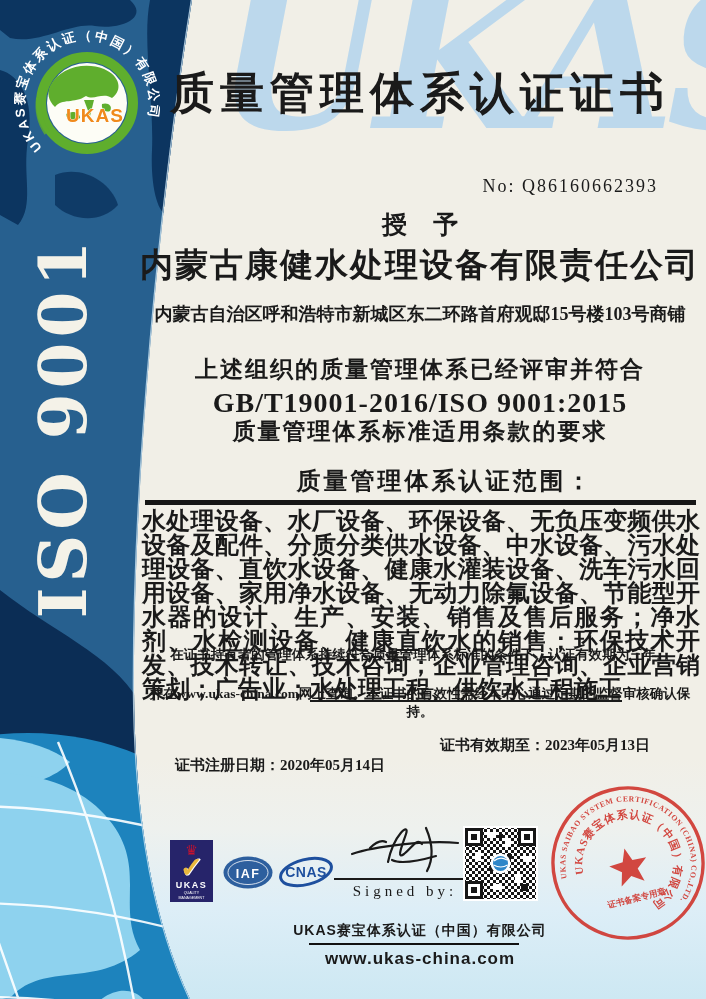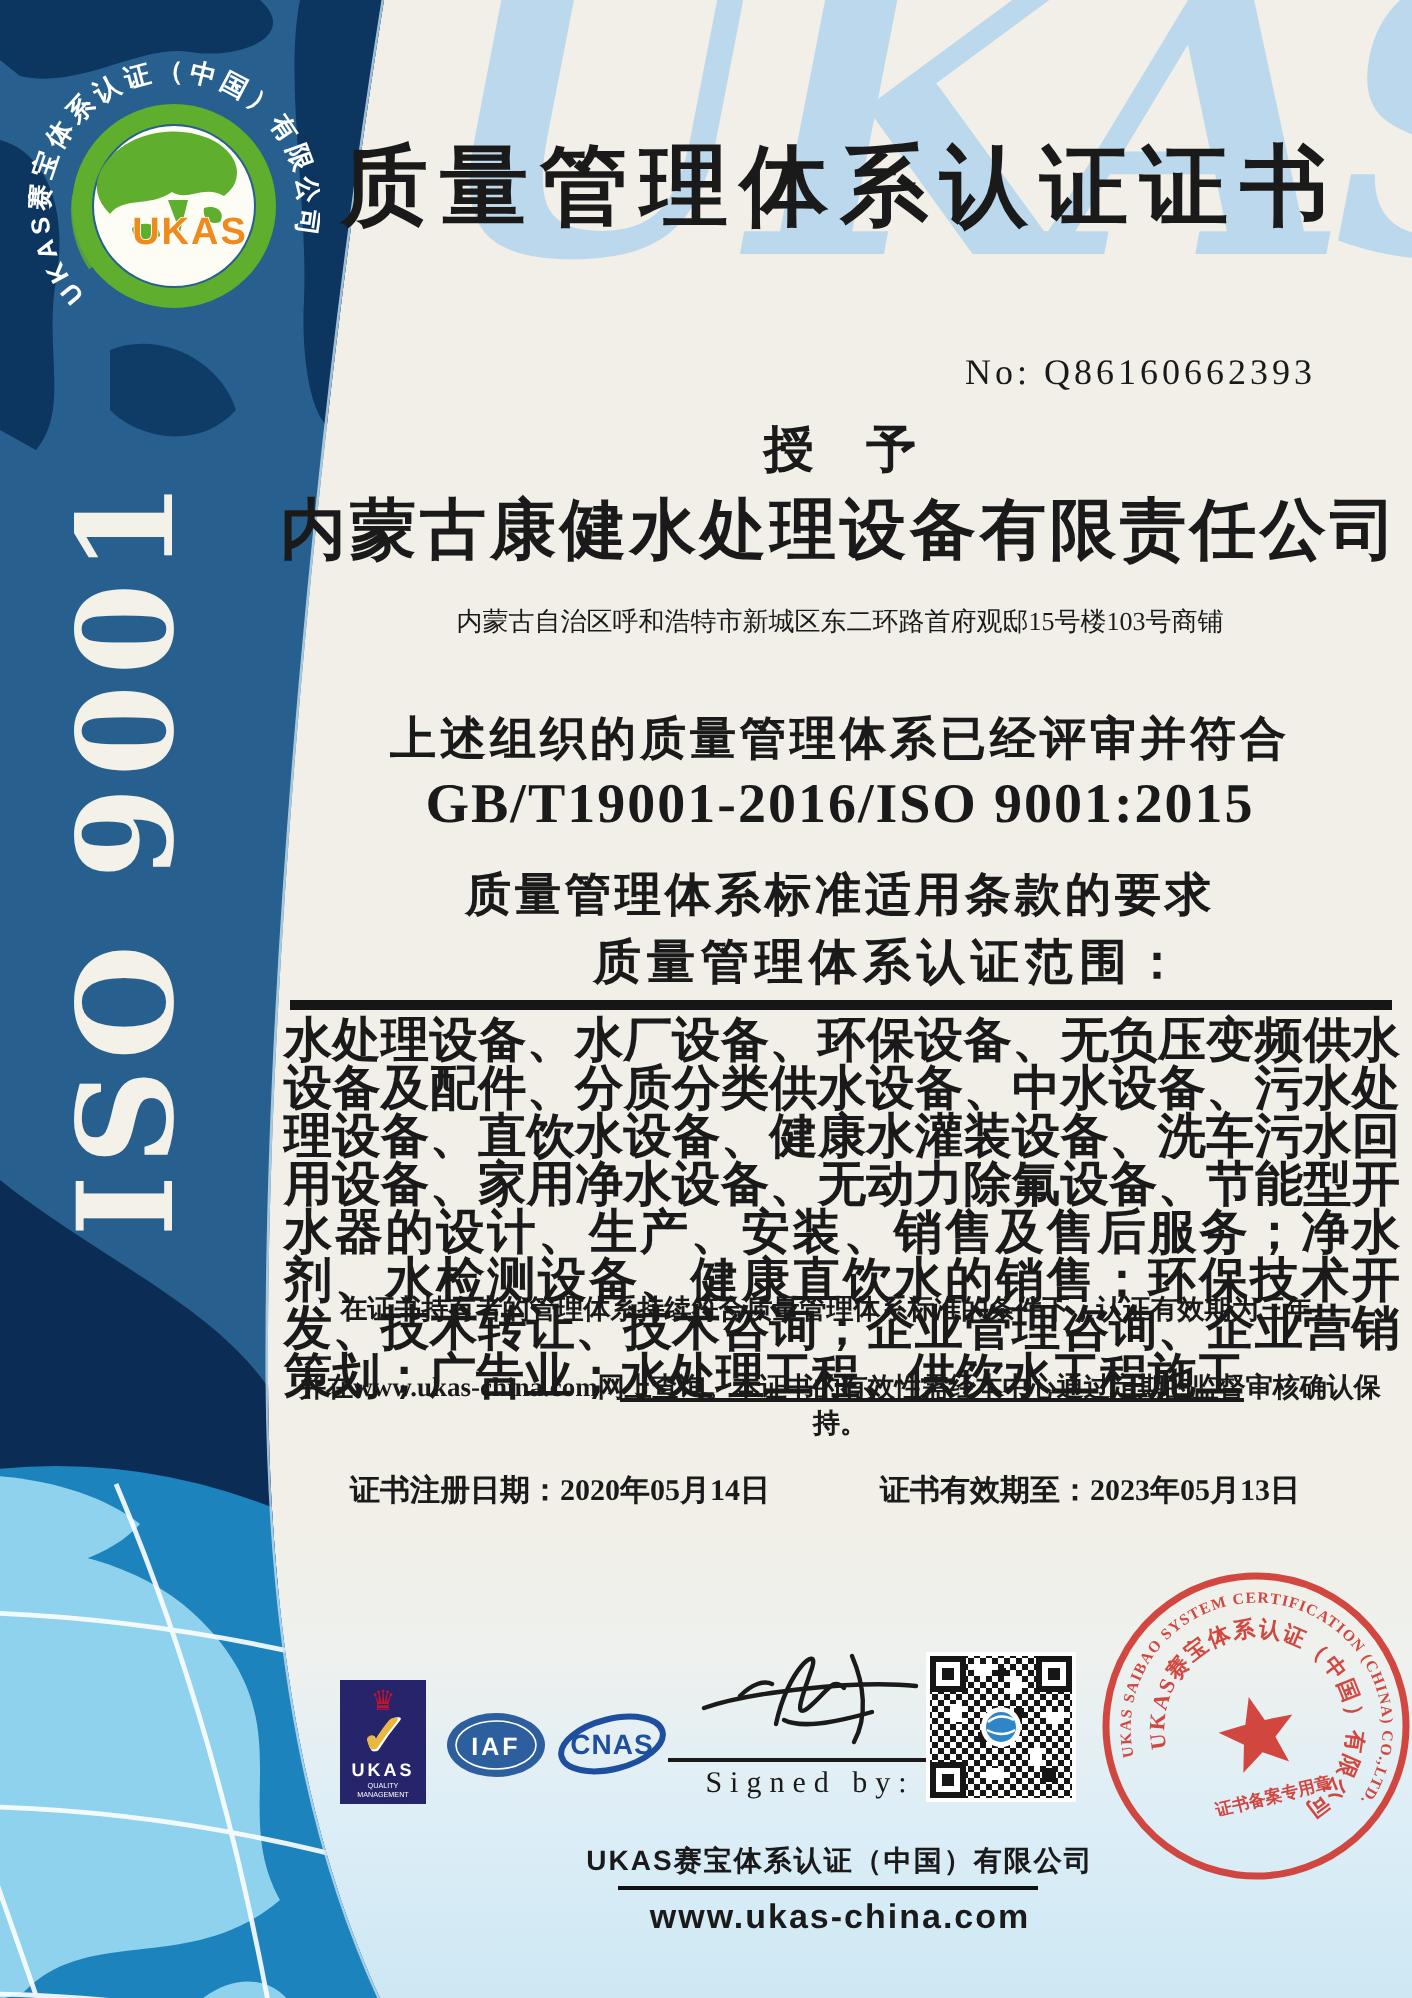--- a/index.html
+++ b/index.html
@@ -22,35 +22,35 @@
   #watermark{
     left:215px;top:-52px;width:500px;
     font-family:"DejaVu Serif","Liberation Serif",serif;
     font-style:italic;font-weight:bold;font-size:192px;letter-spacing:-8px;
     color:#bcd8ec;z-index:1;
   }
   #title{top:64px;font-size:44px;font-weight:bold;letter-spacing:6px;z-index:2;}
   #cert-no{right:48px;top:176px;font-size:18px;font-weight:normal;letter-spacing:2px;color:#1a1a1a;z-index:2;}
   #awarded{top:208px;font-size:25px;font-weight:bold;word-spacing:20px;}
   #company{top:243px;font-size:33px;font-weight:bold;letter-spacing:2px;}
-  #address{top:302px;font-size:13px;font-weight:normal;}
+  #address{top:302px;font-size:18px;font-weight:bold;}
   #st1{top:354px;font-size:23px;font-weight:bold;letter-spacing:2px;}
   #st2{top:387px;font-size:28px;font-weight:600;letter-spacing:1px;}
-  #st3{top:432px;font-size:23px;font-weight:bold;letter-spacing:2px;}
+  #st3{top:416px;font-size:23px;font-weight:bold;letter-spacing:2px;}
   #scope-head{top:465px;font-size:24px;font-weight:bold;letter-spacing:3px;padding-left:25px;}
   #rule{left:145px;top:500px;width:551px;height:5px;background:#161616;}
   #scope{
     left:142px;top:509px;width:558px;font-size:24px;font-weight:bold;
     line-height:24px;text-align:justify;color:#1a1a1a;
   }
   #scope .ul{text-decoration:underline;text-underline-offset:3px;}
   #note1{top:646px;font-size:13.5px;font-weight:bold;}
   #note2{top:685px;font-size:13.5px;font-weight:bold;}
   .date-item{top:736px;font-size:15px;font-weight:bold;color:#1a1a1a;}
-  #date-reg{left:175px;}
+  #date-reg{left:175px;margin-top:20px;}
   #date-exp{left:440px;}
   .date-item .lbl{font-family:"Liberation Sans","DejaVu Sans",sans-serif;}
   
   #ukas-badge{left:170px;top:840px;}
   #iaf-badge{left:223px;top:856px;}
   #cnas-badge{left:278px;top:853px;}
   #sig-block{left:330px;top:818px;width:150px;text-align:center;}
   #sig-line{margin:0 auto;width:142px;height:2px;background:#1a1a1a;}
   #signed-by{font-size:15px;letter-spacing:4px;color:#1a1a1a;margin-top:3px;}
   #qr{left:463px;top:826px;}

